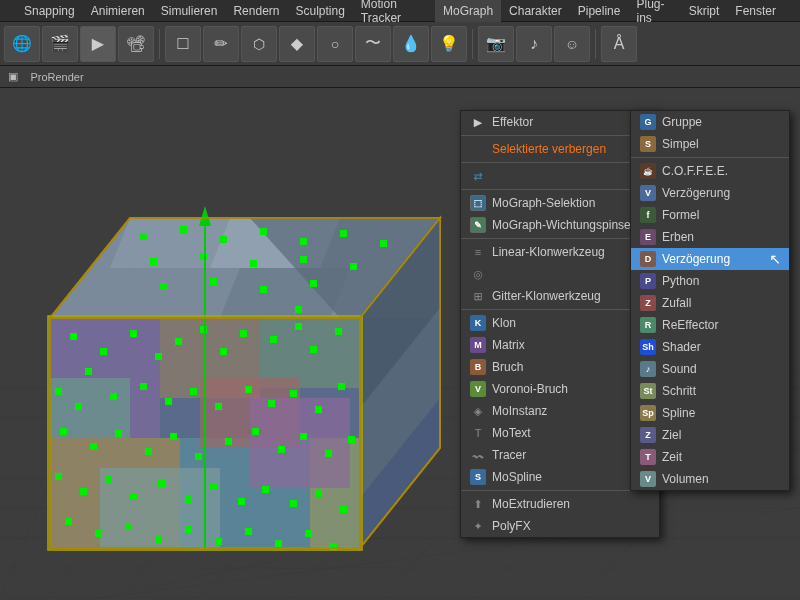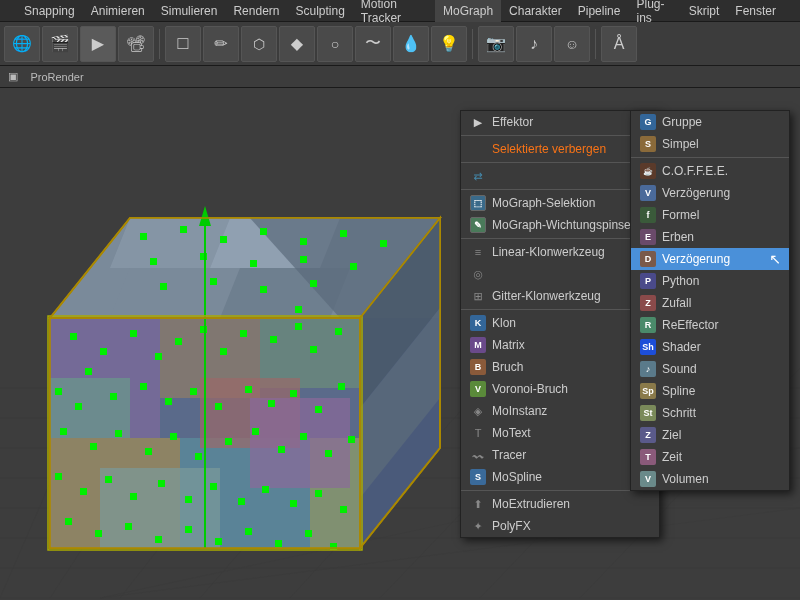--- a/index.html
+++ b/index.html
@@ -554,29 +554,29 @@
       <span class="item-text">Shader</span>
     </div>
     <div class="dropdown-item">
       <span class="item-icon">
         <div class="icon-box" style="background:#5a7a8a;">♪</div>
       </span>
       <span class="item-text">Sound</span>
     </div>
     <div class="dropdown-item">
       <span class="item-icon">
+        <div class="icon-box" style="background:#7a8a5a;">St</div>
+      </span>
+      <span class="item-text">Schritt</span>
+    </div>
+    <div class="dropdown-item">
+      <span class="item-icon">
         <div class="icon-box" style="background:#8a7a4a;">Sp</div>
       </span>
       <span class="item-text">Spline</span>
-    </div>
-    <div class="dropdown-item">
-      <span class="item-icon">
-        <div class="icon-box" style="background:#7a8a5a;">St</div>
-      </span>
-      <span class="item-text">Schritt</span>
     </div>
     <div class="dropdown-item">
       <span class="item-icon">
         <div class="icon-box" style="background:#5a5a8a;">Z</div>
       </span>
       <span class="item-text">Ziel</span>
     </div>
     <div class="dropdown-item">
       <span class="item-icon">
         <div class="icon-box" style="background:#8a5a7a;">T</div>

